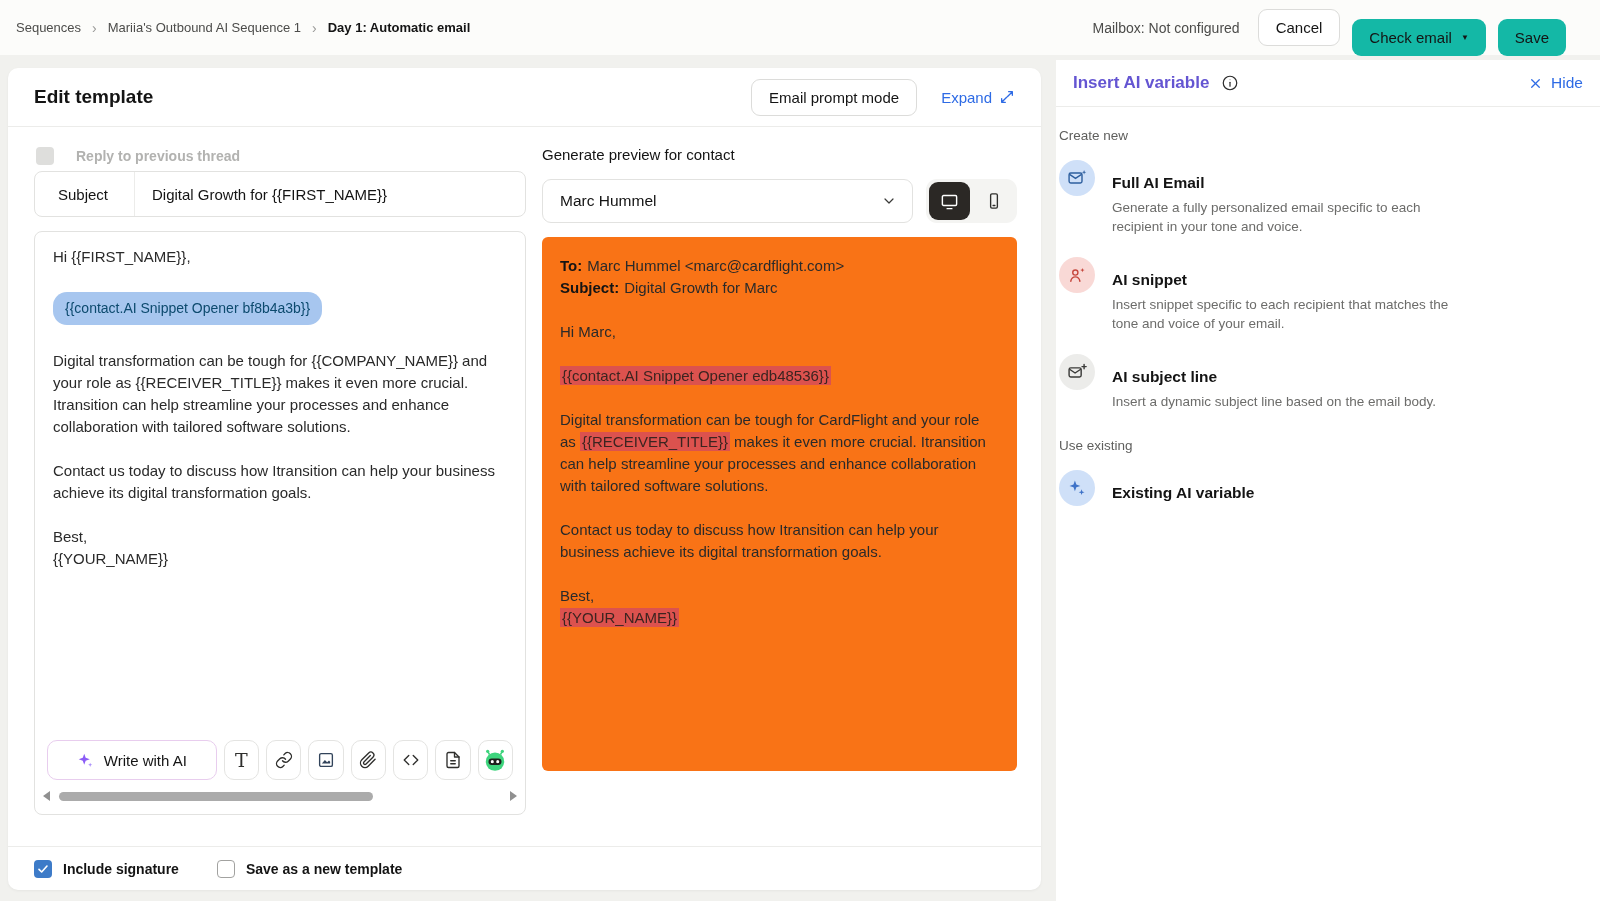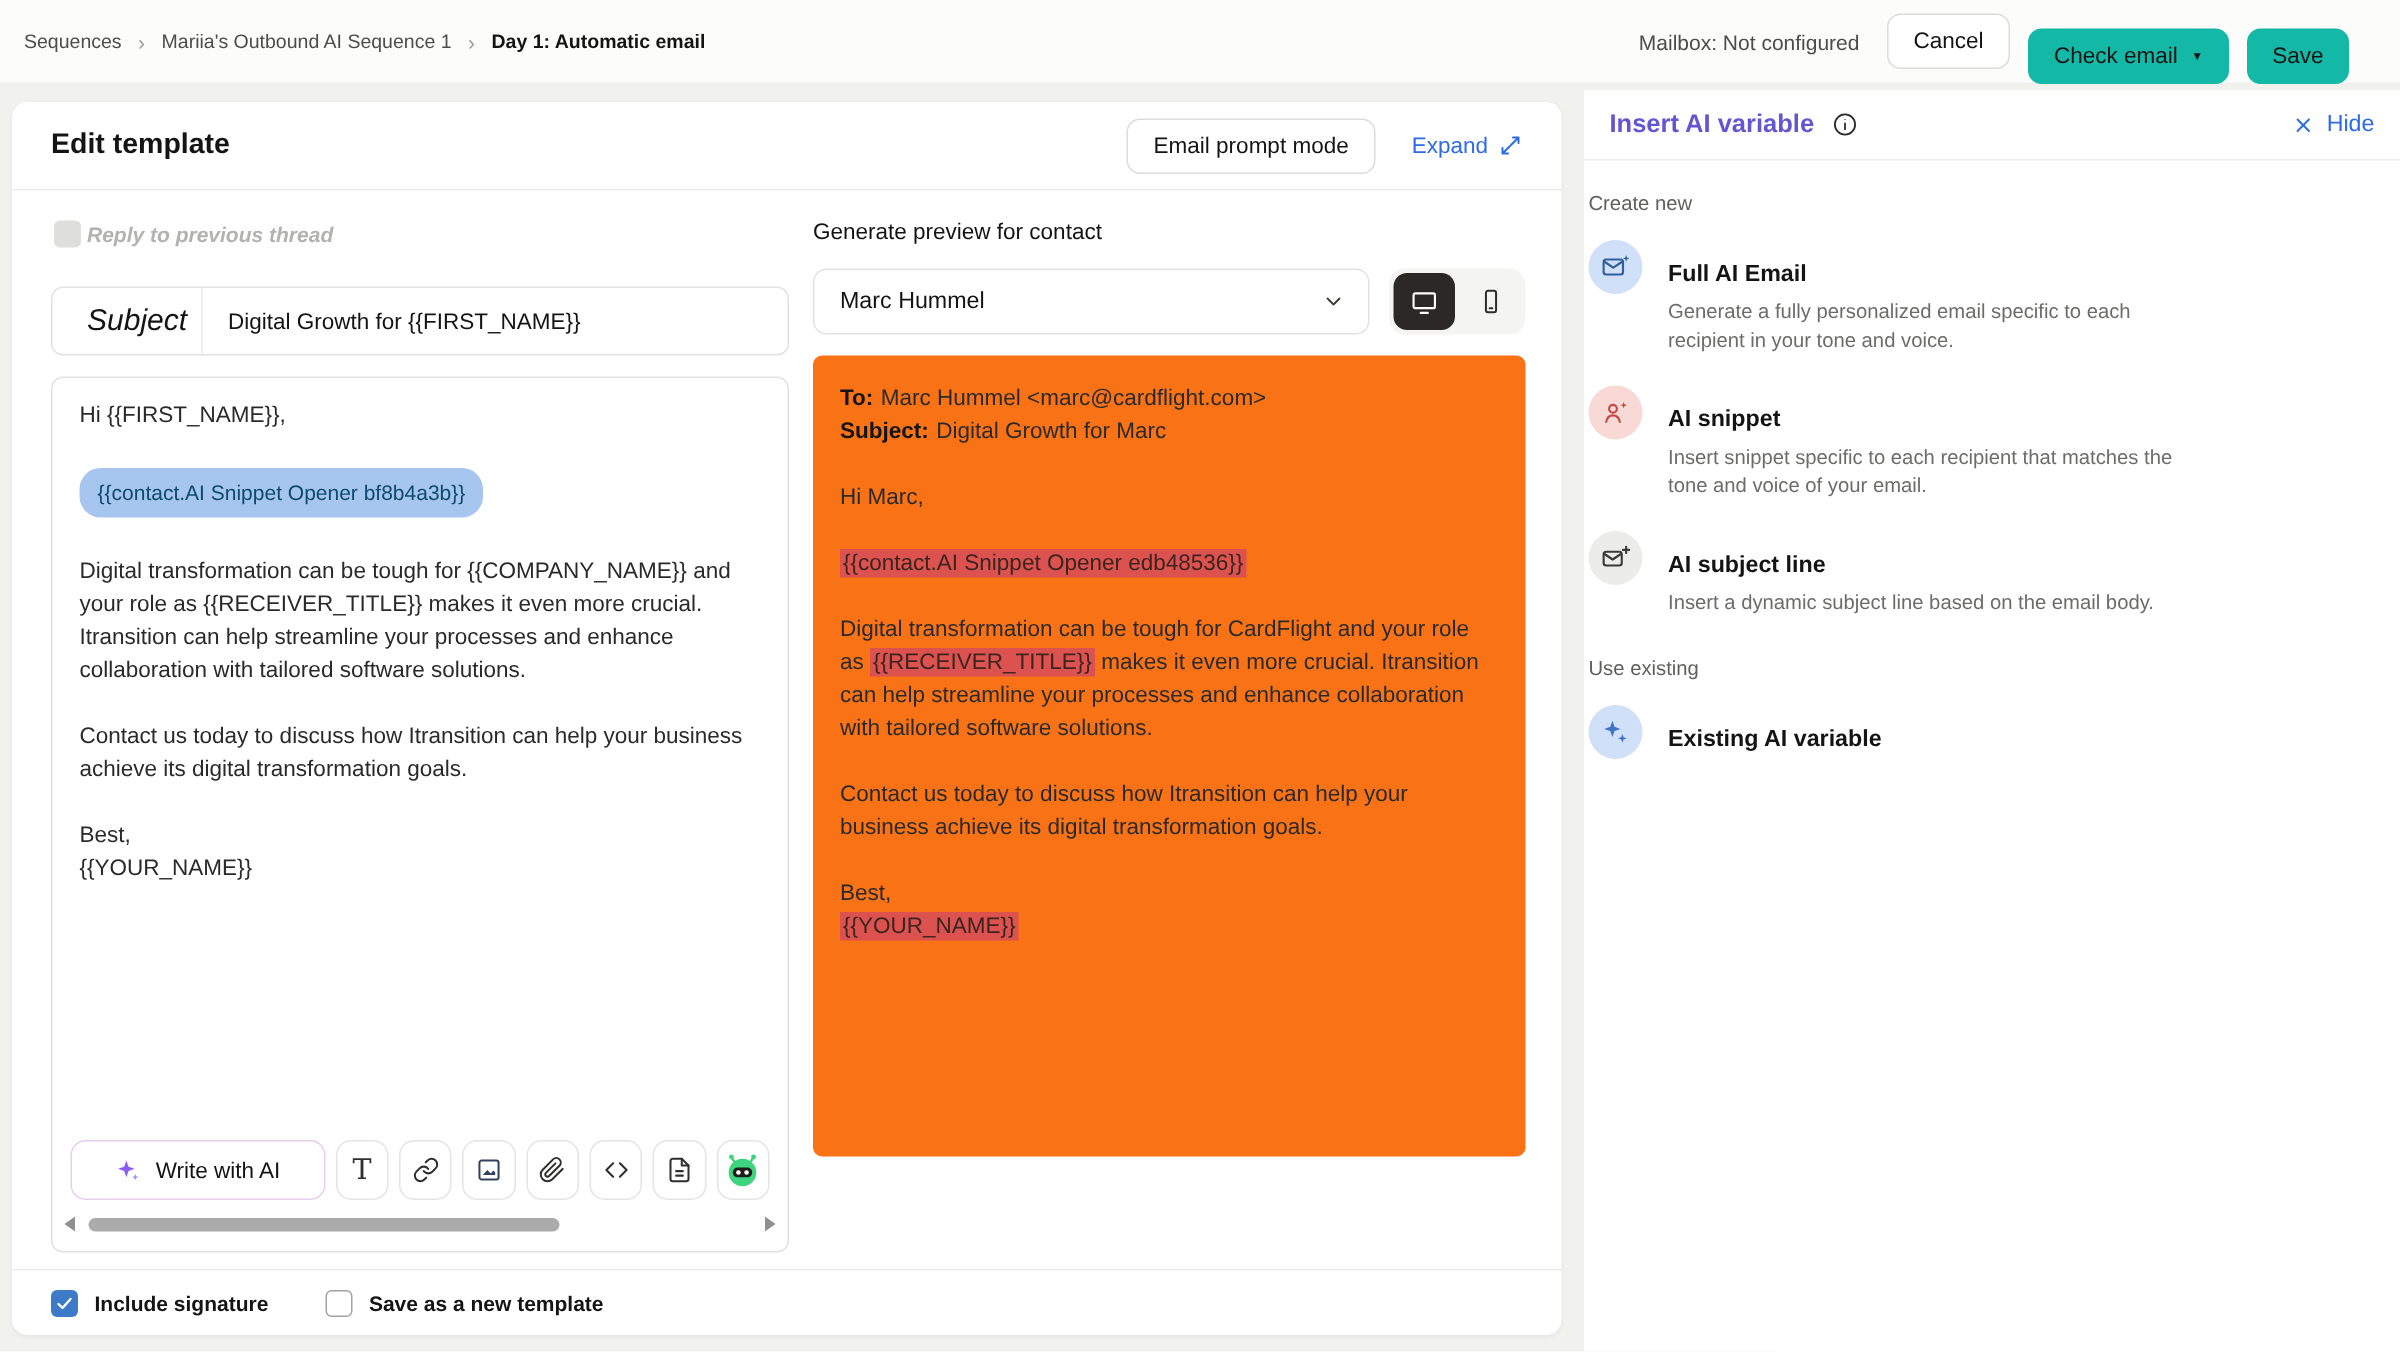--- a/index.html
+++ b/index.html
@@ -28,29 +28,29 @@
   .panel-header { height:59px; display:flex; align-items:center; justify-content:space-between;
     padding:0 26px; border-bottom:1px solid #ececea; }
   .panel-header h1 { font-size:19px; font-weight:700; color:#141414; }
   .header-right { display:flex; align-items:center; }
   .expand-link { display:flex; align-items:center; gap:7px; color:#2e6be5; font-size:15px;
     margin-left:24px; cursor:pointer; text-decoration:none; }
   .panel-body { display:flex; gap:16px; padding:16px 24px 0 26px; }
   .left-col { width:492px; }
   .right-col { flex:1; }
   
-  .reply-row { display:flex; align-items:center; gap:4px; height:20px; margin:3px 0 25px 2px;font-style:italic; }
+  .reply-row { display:flex; align-items:center; gap:22px; height:20px; margin:3px 0 5px 2px; }
   .cb { width:18px; height:18px; border-radius:4px; flex-shrink:0; display:flex;
     align-items:center; justify-content:center; cursor:pointer; }
   .cb-disabled { background:#dededc; }
   .reply-label { font-size:14px; font-weight:600; color:#b2b2b0; }
   .subject-box { height:46px; border:1px solid #e2e2e0; border-radius:8px; display:flex;
     align-items:stretch; overflow:hidden; }
   .subject-label { width:100px; padding-left:23px; display:flex; align-items:center;
-    font-size:20px; color:#141414; border-right:1px solid #ececea;font-style:italic; }
+    font-size:15px; color:#141414; border-right:1px solid #ececea; }
   .subject-value { display:flex; align-items:center; padding-left:17px; font-size:15px; color:#141414; flex:1; }
   .editor-box { margin-top:14px; height:584px; border:1px solid #e2e2e0; border-radius:8px;
     display:flex; flex-direction:column; }
   .editor-content { flex:1; padding:14px 18px; font-size:15px; line-height:22px; color:#2a2a2a; }
   .pill-row { margin:24px 0 25px; }
   .snippet-pill { background:#a7c6ef; color:#0c4a6e; font-size:14px; padding:5px 12px 6px;
     border-radius:14px; display:inline-block; cursor:pointer; }
   .p-gap { margin-top:22px; }
   .toolbar { display:flex; align-items:flex-end; gap:7px; padding:4px 12px 8px; }
   .ai-btn { width:193px; height:40px; background:#fff; border:1px solid #e8cdee; border-radius:10px;

